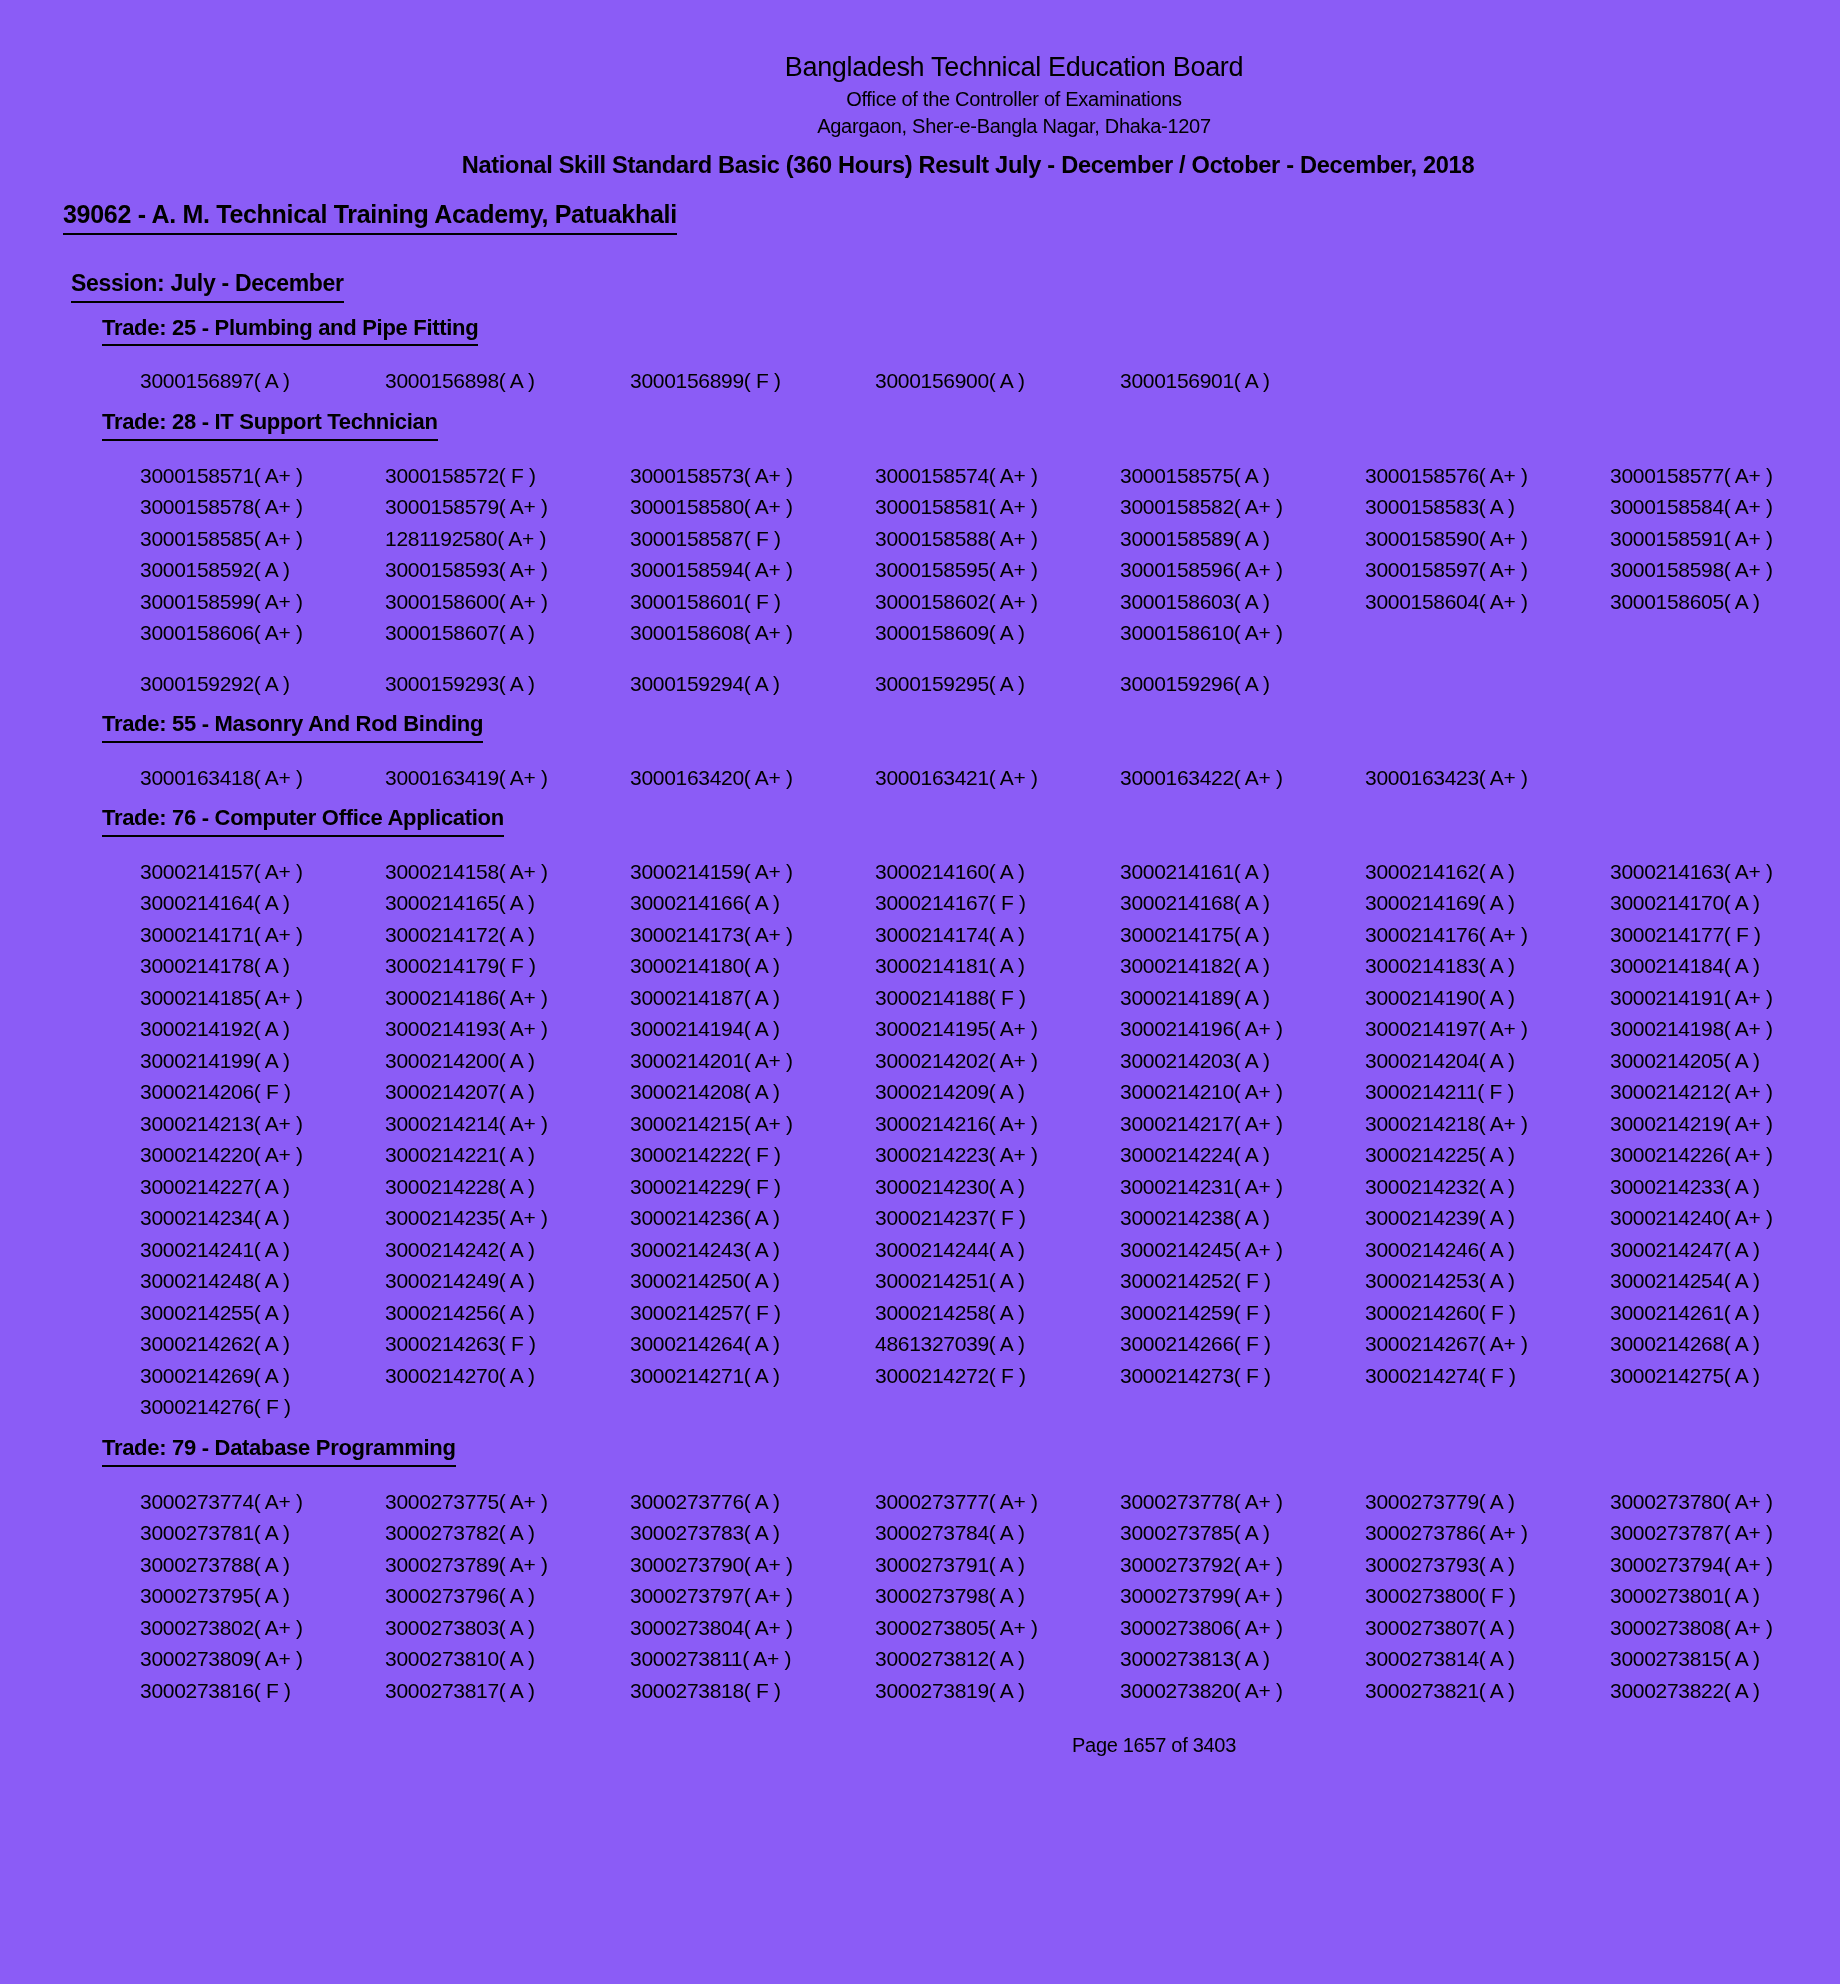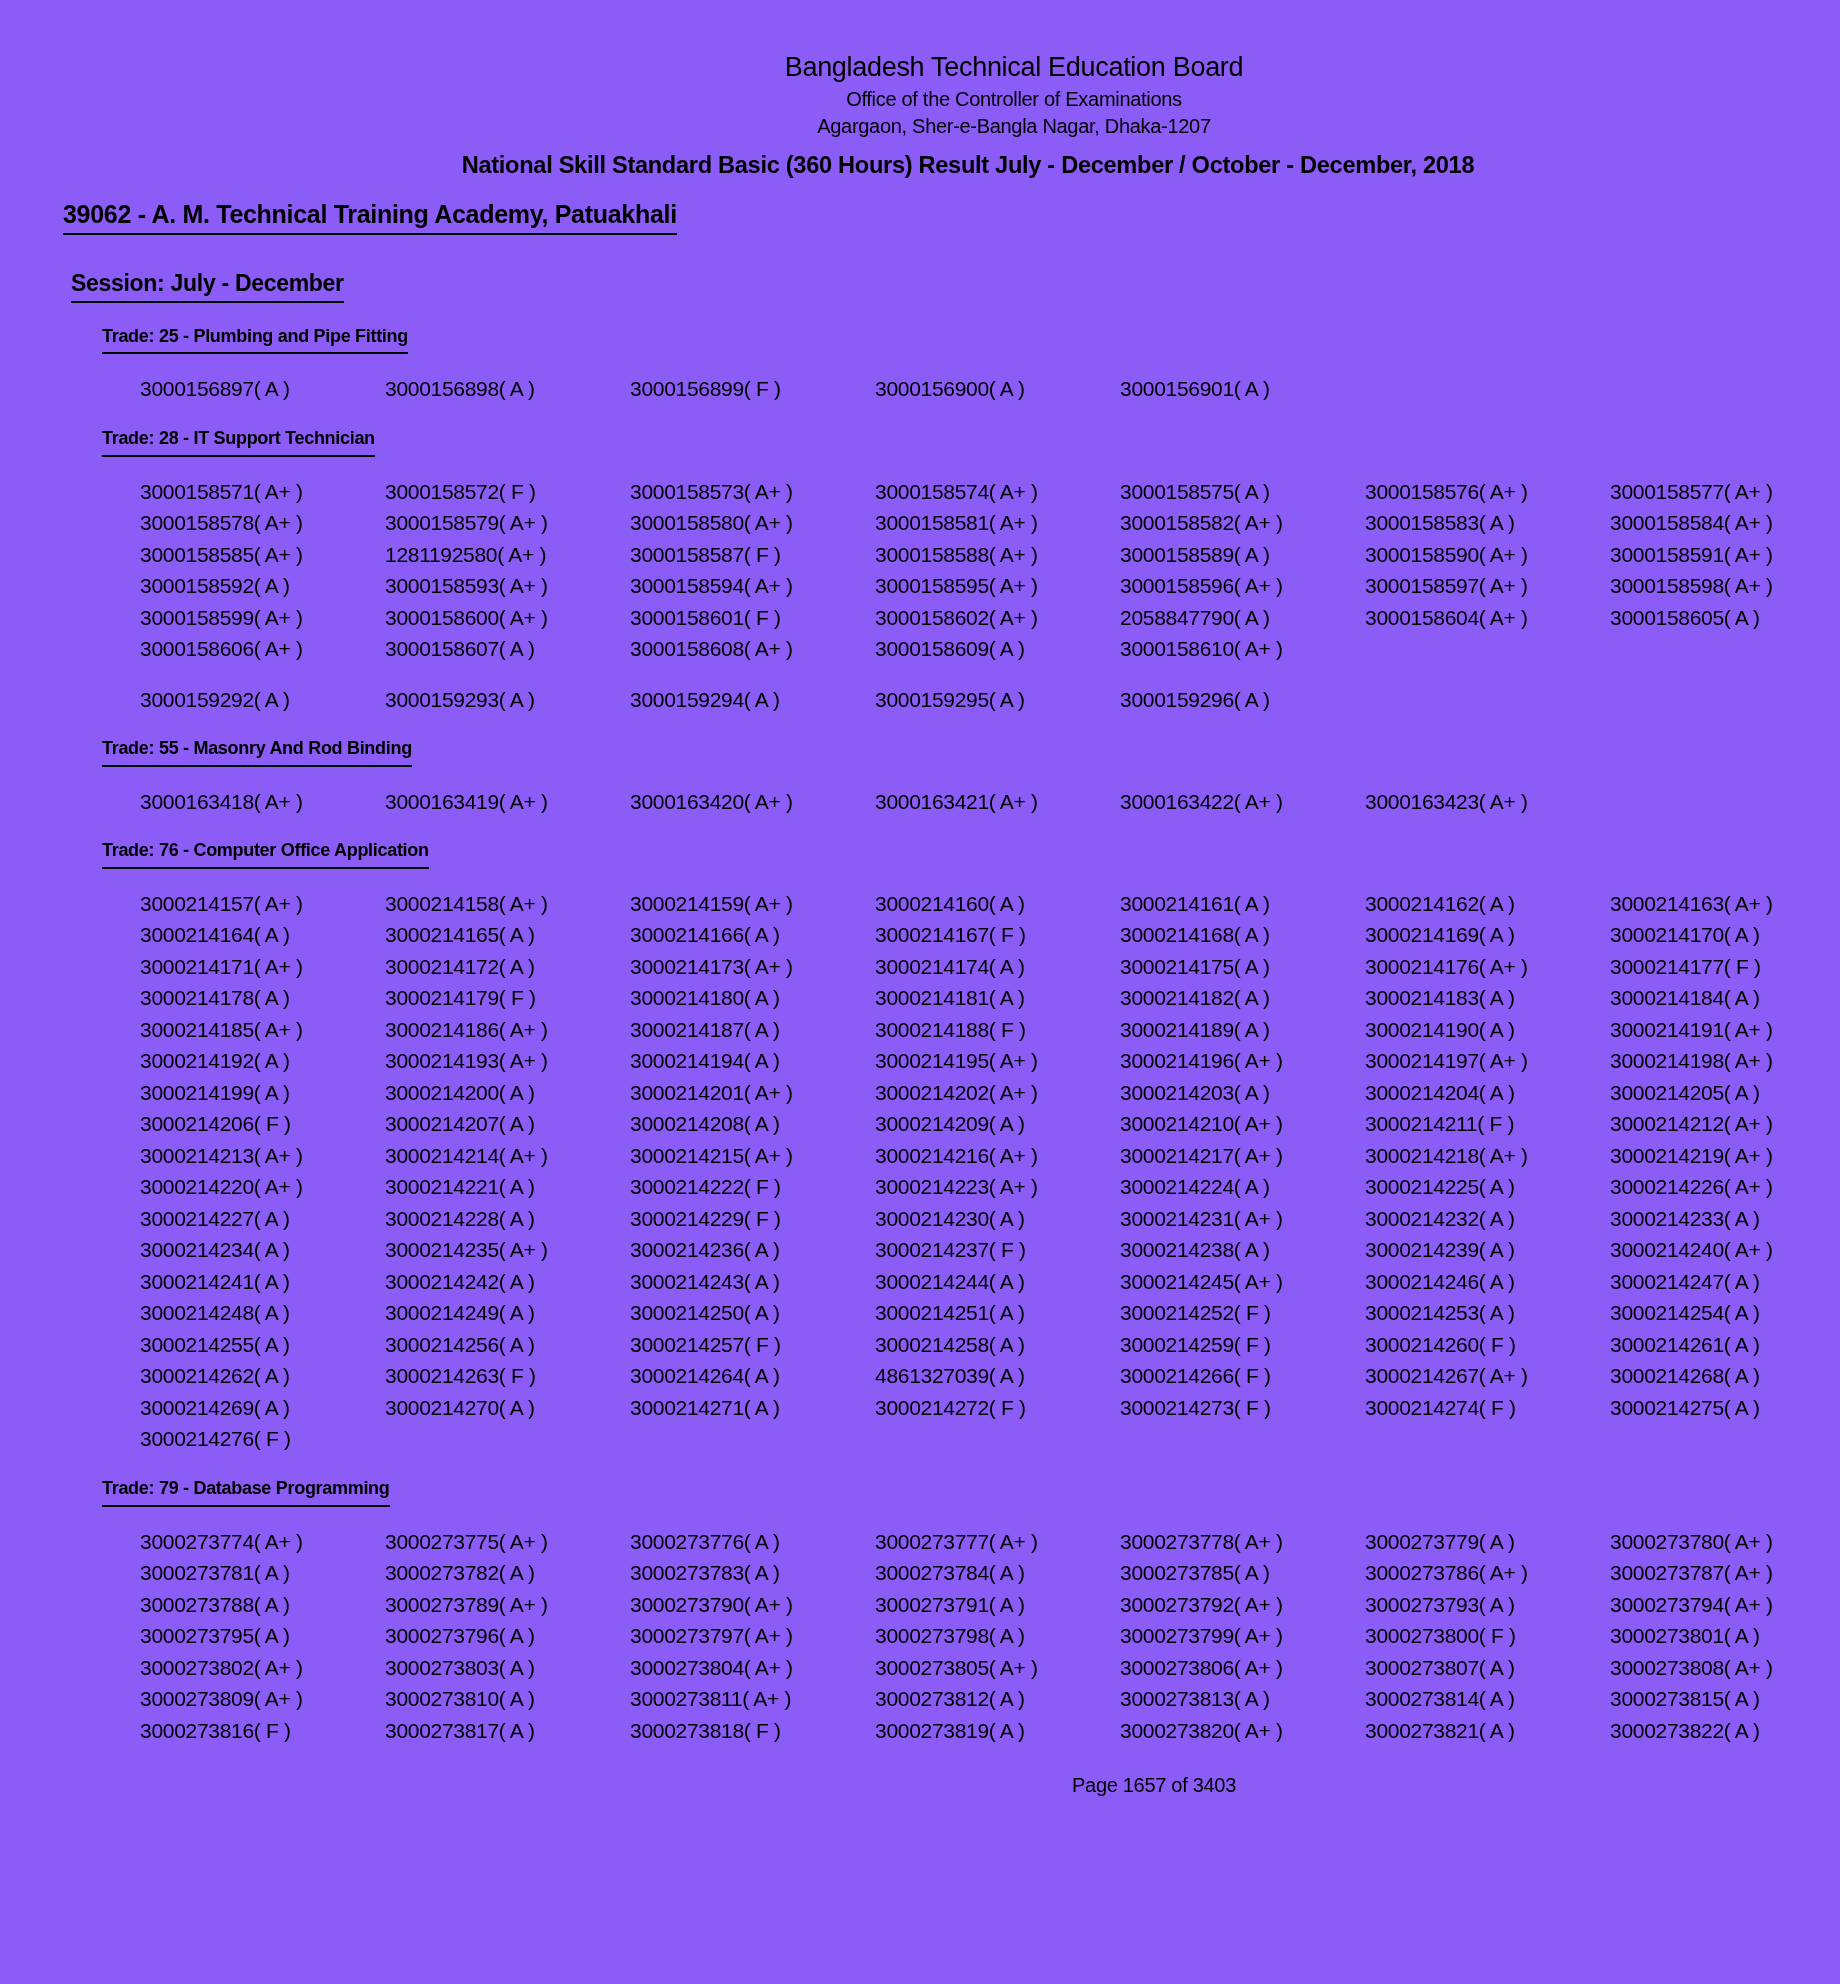--- a/index.html
+++ b/index.html
@@ -24,21 +24,21 @@
     text-align: center; position: relative; left: 48px;
     margin-top: 12.6px; font-size: 23.6px; font-weight: 700; line-height: 29px;
   }
 
   .u { display: inline-block; border-bottom: 2.6px solid #000; padding-bottom: 3.7px; }
 
   .institute { margin: 20px 16px 0 63px; font-size: 25px; font-weight: 700; line-height: 29px; }
   .session   { margin: 35px 0 0 71px; font-size: 23px; font-weight: 700; line-height: 27px; }
 
   .trade { margin-left: 102px; }
-  .trade-title { margin-top: 20px; font-size: 18px; font-weight: 700; line-height: 26px; }
+  .trade-title { margin-top: 12px; font-size: 22px; font-weight: 700; line-height: 26px; }
   .trade .grid {
     display: grid;
     grid-template-columns: repeat(7, 245px);
     padding-left: 38px;
     margin-top: 19px;
     font-size: 21px;
     line-height: 31.5px;
     white-space: nowrap;
   }
   .cell { display: block; }
@@ -110,21 +110,21 @@
           <span class="cell">3000158593( A+ )</span>
           <span class="cell">3000158594( A+ )</span>
           <span class="cell">3000158595( A+ )</span>
           <span class="cell">3000158596( A+ )</span>
           <span class="cell">3000158597( A+ )</span>
           <span class="cell">3000158598( A+ )</span>
           <span class="cell">3000158599( A+ )</span>
           <span class="cell">3000158600( A+ )</span>
           <span class="cell">3000158601( F )</span>
           <span class="cell">3000158602( A+ )</span>
-          <span class="cell">2058847790( A )</span>
+          <span class="cell">3000158603( A )</span>
           <span class="cell">3000158604( A+ )</span>
           <span class="cell">3000158605( A )</span>
           <span class="cell">3000158606( A+ )</span>
           <span class="cell">3000158607( A )</span>
           <span class="cell">3000158608( A+ )</span>
           <span class="cell">3000158609( A )</span>
           <span class="cell">3000158610( A+ )</span>
         </div>
       </section>
       <section class="trade">

